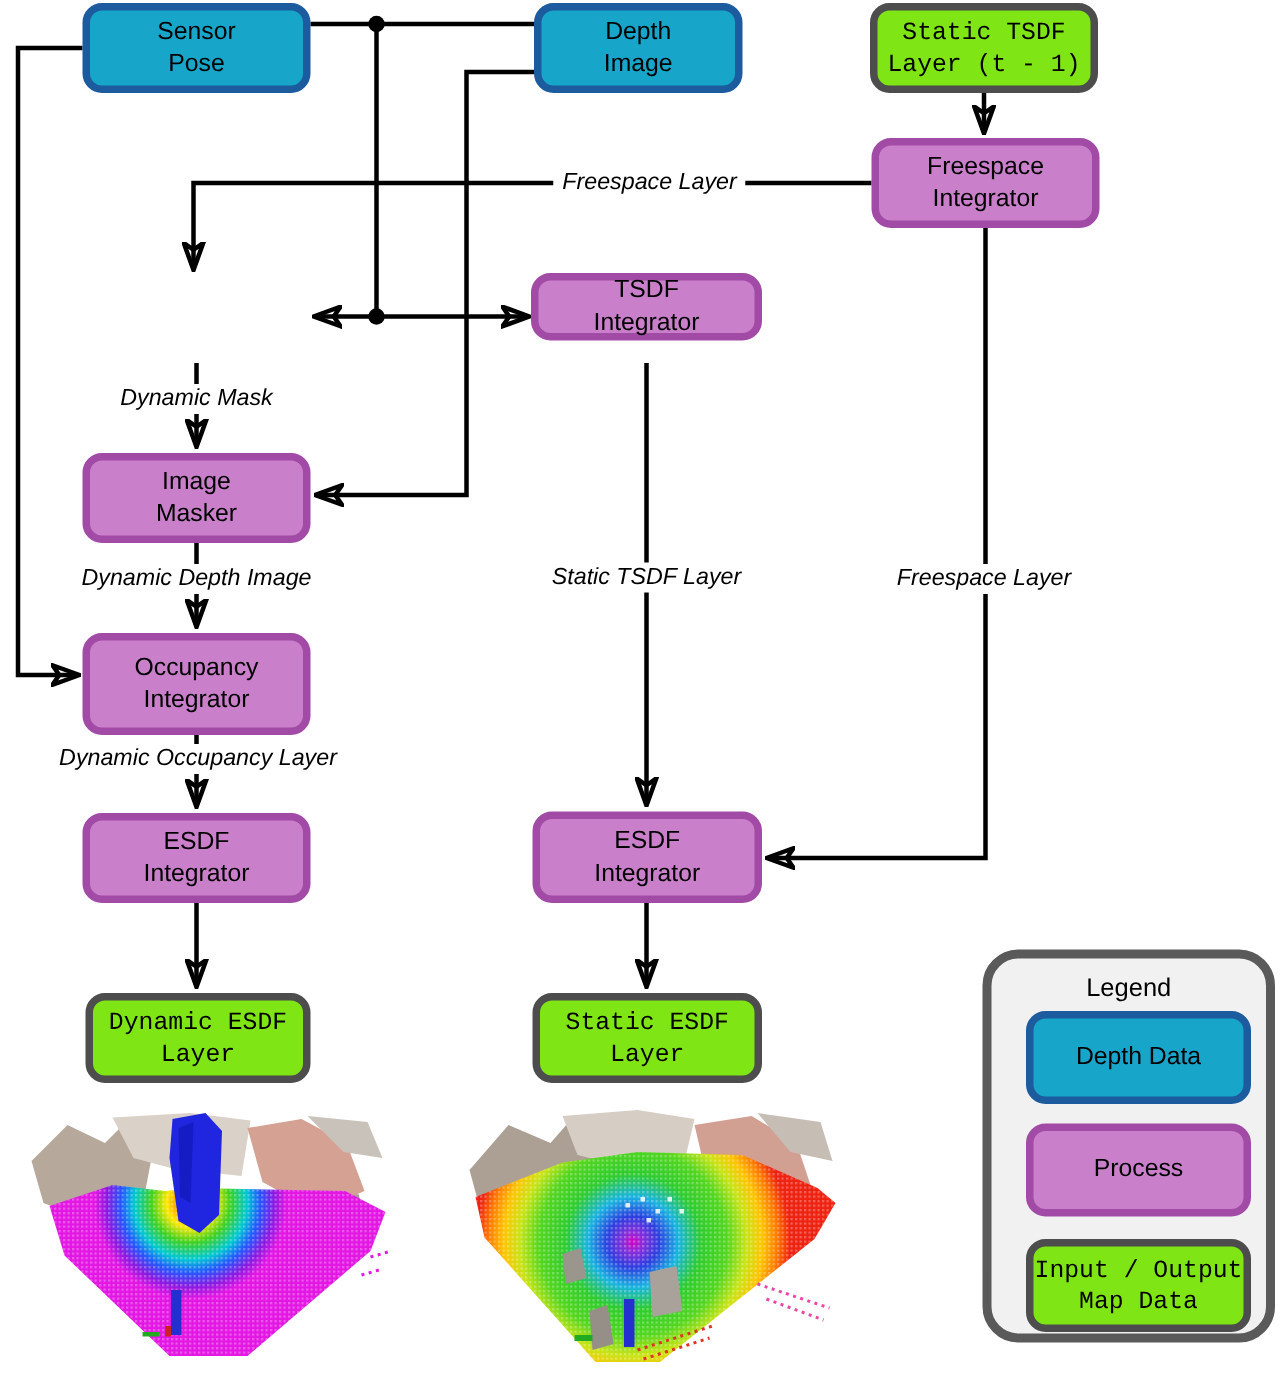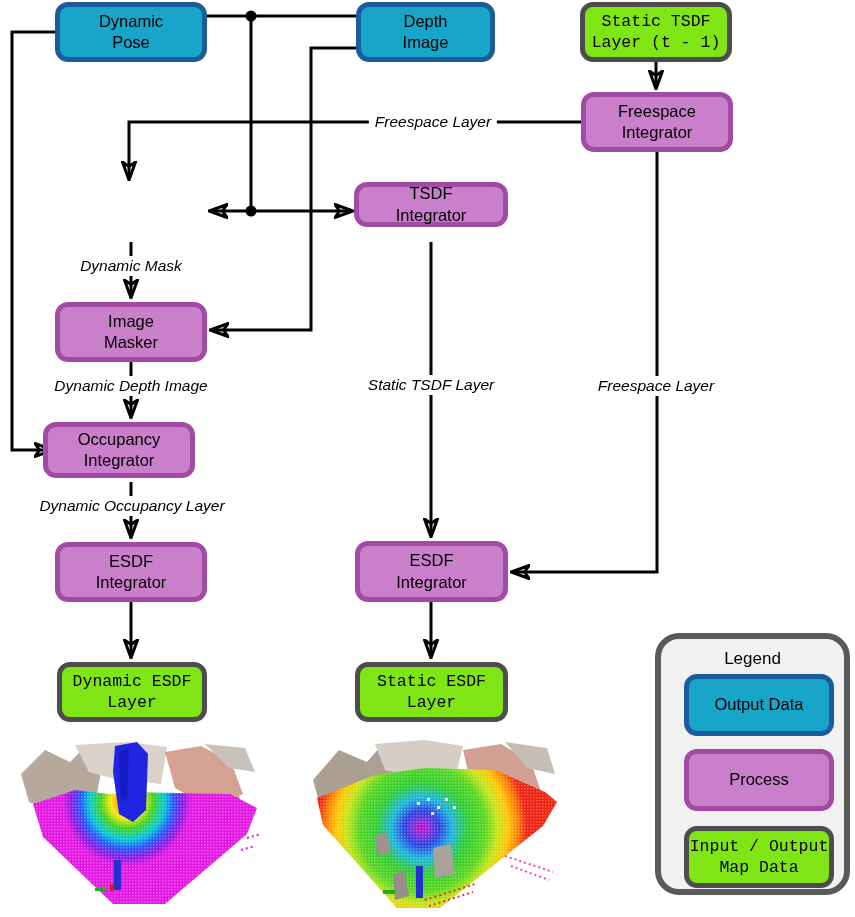--- a/index.html
+++ b/index.html
@@ -64,53 +64,53 @@
     <path d="M131,362 V417" marker-end="url(#arrow)"></path>
     <path d="M131,482 V537" marker-end="url(#arrow)"></path>
     <path d="M131,602 V657" marker-end="url(#arrow)"></path>
 
     <path d="M431,242 V536" marker-end="url(#arrow)"></path>
     <path d="M431,602 V657" marker-end="url(#arrow)"></path>
     <circle cx="251" cy="16" r="5.5"></circle>
     <circle cx="251" cy="211" r="5.5"></circle>
   </svg>
 
-  <div class="node input" style="left:55px;top:2px;width:152px;height:60px">Dynamic
+  <div class="node input" style="left:55px;top:2px;width:152px;height:60px">Sensor
 Pose</div>
   <div class="node input" style="left:356px;top:2px;width:139px;height:60px">Depth
 Image</div>
   <div class="node map" style="left:580px;top:2px;width:152px;height:60px">Static TSDF
 Layer (t - 1)</div>
   <div class="node process" style="left:581px;top:92px;width:152px;height:60px">Freespace
 Integrator</div>
   <div class="node process" style="left:354px;top:182px;width:154px;height:45px">TSDF
 Integrator</div>
   <div class="node process" style="left:55px;top:302px;width:152px;height:60px">Image
 Masker</div>
-  <div class="node process" style="left:43px;top:422px;width:152px;height:56px">Occupancy
+  <div class="node process" style="left:55px;top:422px;width:152px;height:68px">Occupancy
 Integrator</div>
   <div class="node process" style="left:55px;top:542px;width:152px;height:60px">ESDF
 Integrator</div>
   <div class="node process" style="left:355px;top:541px;width:153px;height:61px">ESDF
 Integrator</div>
   <div class="node map" style="left:57px;top:662px;width:150px;height:60px">Dynamic ESDF
 Layer</div>
   <div class="node map" style="left:355px;top:662px;width:153px;height:60px">Static ESDF
 Layer</div>
 
   <div class="edge-label" style="left:433px;top:122px">Freespace Layer</div>
   <div class="edge-label" style="left:131px;top:266px">Dynamic Mask</div>
   <div class="edge-label" style="left:131px;top:386px">Dynamic Depth Image</div>
   <div class="edge-label" style="left:431px;top:385px">Static TSDF Layer</div>
   <div class="edge-label" style="left:656px;top:386px">Freespace Layer</div>
   <div class="edge-label" style="left:132px;top:506px">Dynamic Occupancy Layer</div>
 
   <div class="legend">
     <div class="legend-title">Legend</div>
-    <div class="node input" style="left:23px;top:35px;width:150px;height:62px">Output Data</div>
+    <div class="node input" style="left:23px;top:35px;width:150px;height:62px">Depth Data</div>
     <div class="node process" style="left:23px;top:110px;width:150px;height:62px">Process</div>
     <div class="node map" style="left:23px;top:187px;width:150px;height:62px">Input / Output
 Map Data</div>
   </div>
 
   <svg class="pointcloud" style="left:15px;top:742px" width="250" height="172" viewBox="0 0 250 172">
     <defs>
       <radialGradient id="esdfL" gradientUnits="userSpaceOnUse" cx="112" cy="60" r="80">
         <stop offset="0" stop-color="#ff2a00"></stop>
         <stop offset="0.10" stop-color="#ff9500"></stop>

